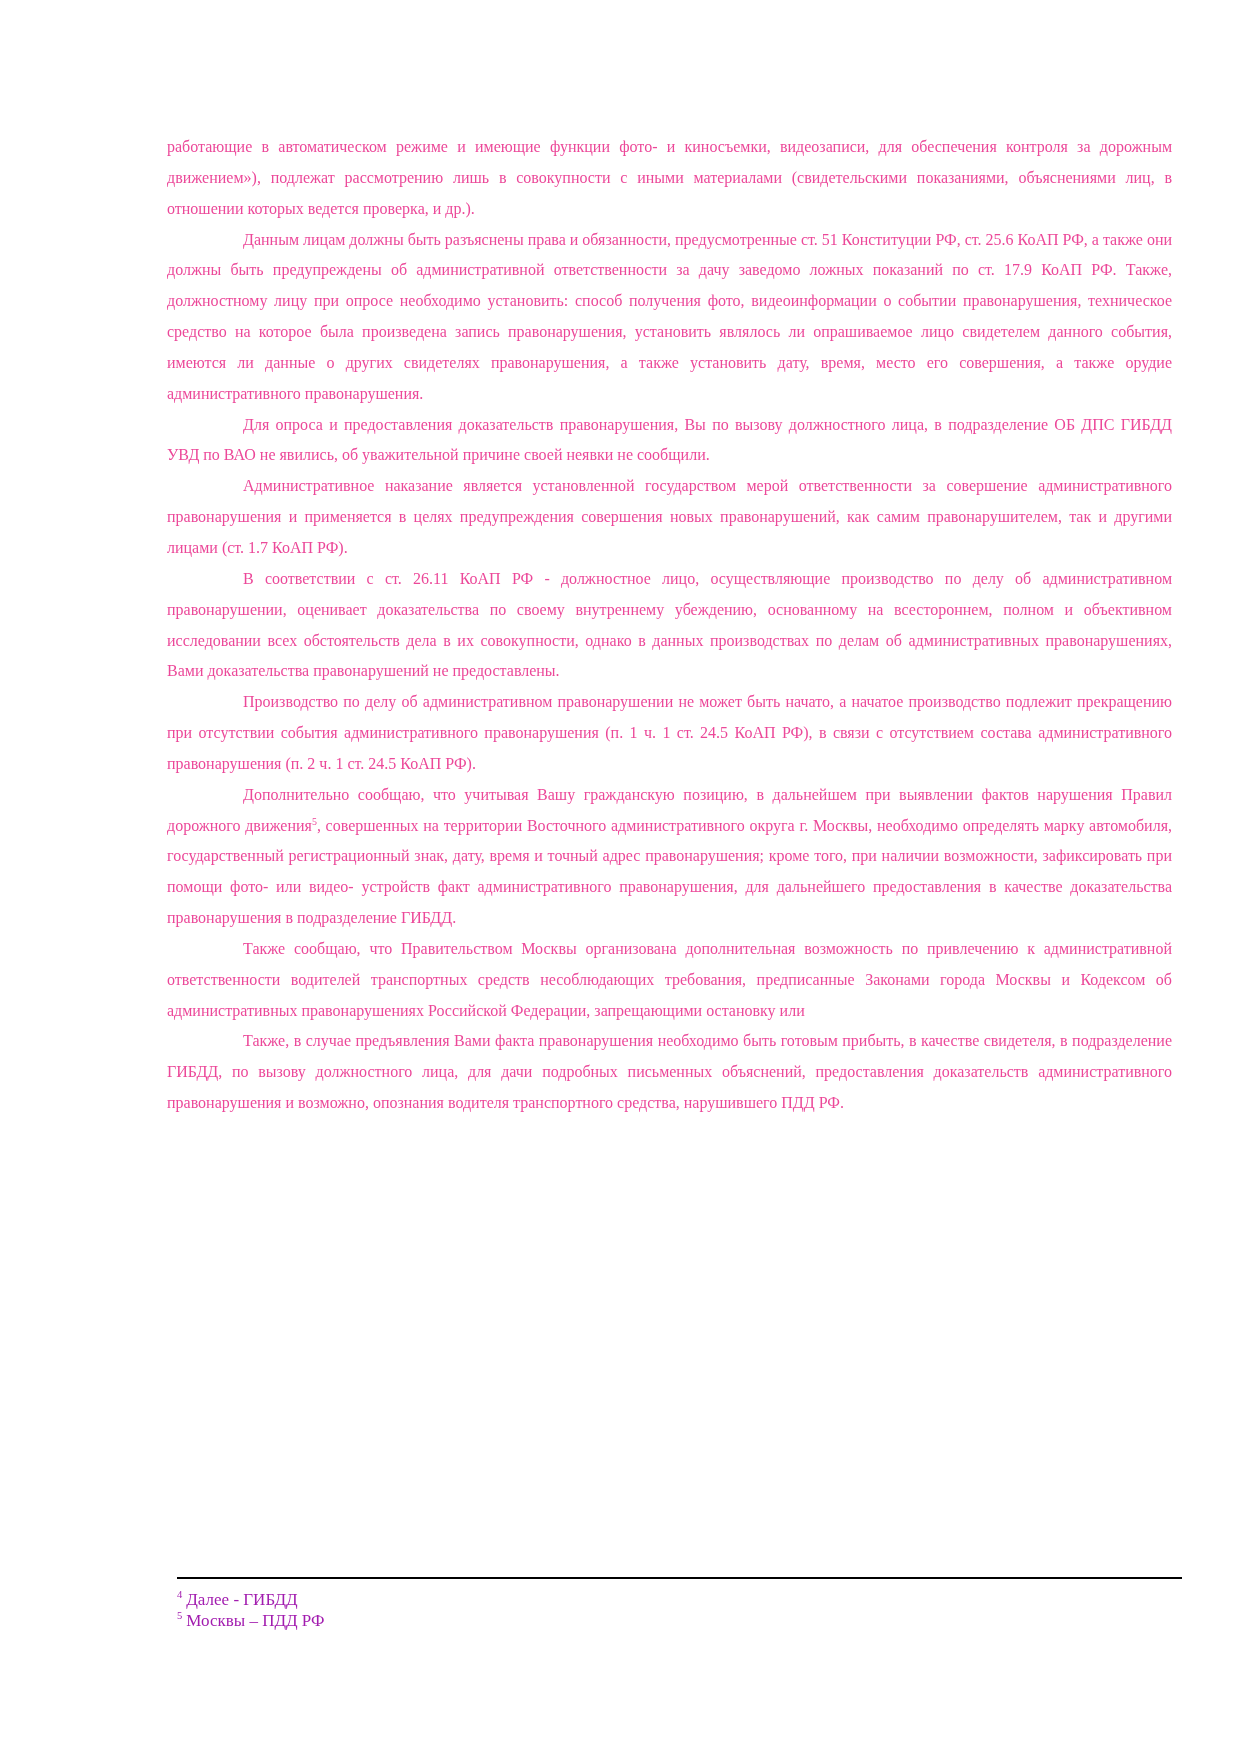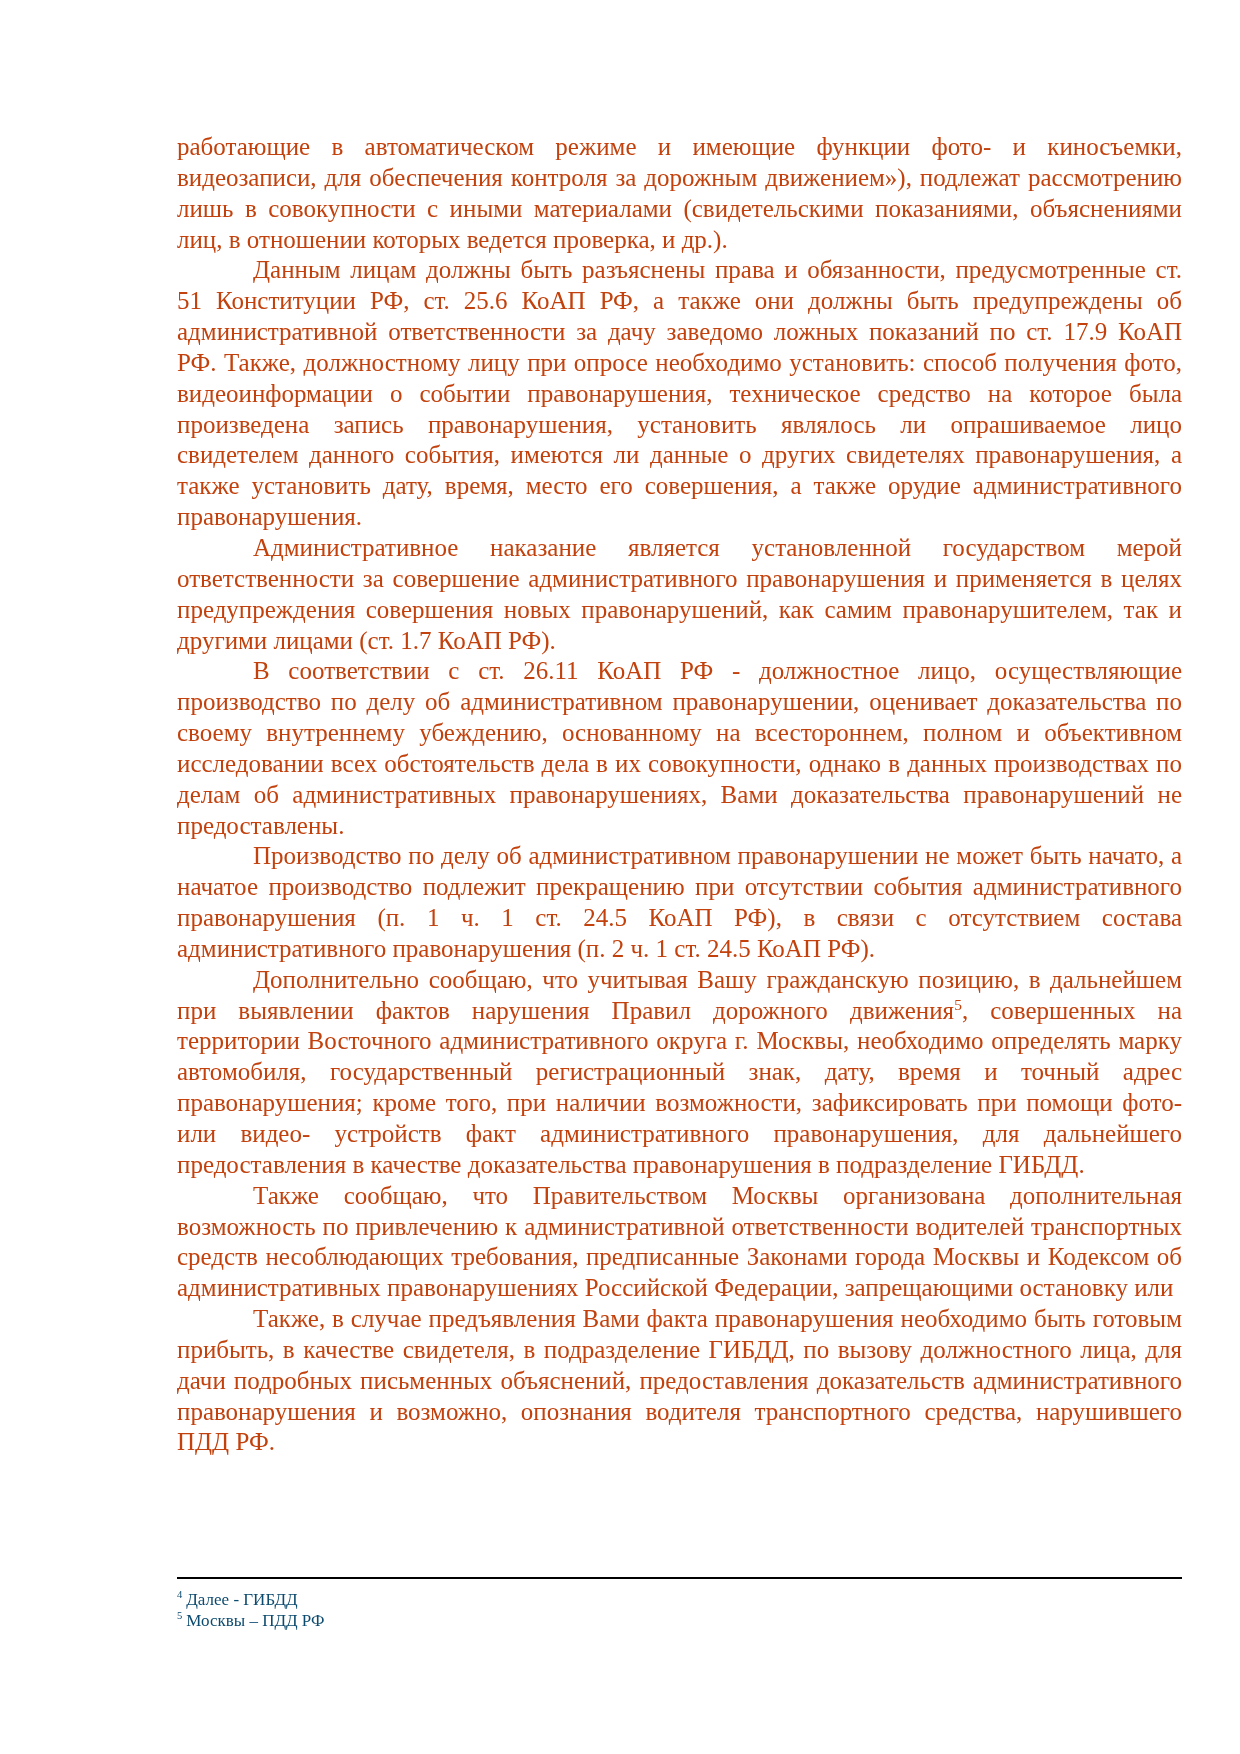--- a/index.html
+++ b/index.html
@@ -1,42 +1,43 @@
 <!DOCTYPE html>
 <html><head>
 <meta charset="utf-8">
 <style>
   html, body { margin: 0; padding: 0; background: #ffffff; }
   body { width: 1240px; height: 1754px; position: relative; overflow: hidden; }
   .page {
-    position: absolute; left: 177px; top: 132px; width: 1005px;
+    position: absolute; left: 167px; top: 132px; width: 1005px;
     font-family: "Liberation Serif", "DejaVu Serif", serif;
-    font-size: 25px; line-height: 30.85px; color: #c2410c;
+    font-size: 16px; line-height: 30.85px; color: #ec4899;
     text-align: justify;
   }
   .page p { margin: 0; text-indent: 0; }
   .page p.indent { text-indent: 76px; }
   .footnote-rule {
     position: absolute; left: 177px; top: 1577px; width: 1005px;
     height: 0; border-top: 2px solid #000;
   }
   .footnotes {
     position: absolute; left: 177px; top: 1589px; width: 1005px;
     font-family: "Liberation Serif", "DejaVu Serif", serif;
-    font-size: 17px; line-height: 21px; color: #0c4a6e;
+    font-size: 17px; line-height: 21px; color: #a21caf;
   }
   .footnotes sup, .page sup { font-size: 62%; vertical-align: super; line-height: 0; }
   .footnotes sup { margin-right: 4px; }
 </style>
 </head>
 <body>
 
 <div class="page">
   <p>работающие в автоматическом режиме и имеющие функции фото- и киносъемки, видеозаписи, для обеспечения контроля за дорожным движением»), подлежат рассмотрению лишь в совокупности с иными материалами (свидетельскими показаниями, объяснениями лиц, в отношении которых ведется проверка, и др.).</p>
   <p class="indent">Данным лицам должны быть разъяснены права и обязанности, предусмотренные ст. 51 Конституции РФ, ст. 25.6 КоАП РФ, а также они должны быть предупреждены об административной ответственности за дачу заведомо ложных показаний по ст. 17.9 КоАП РФ. Также, должностному лицу при опросе необходимо установить: способ получения фото, видеоинформации о событии правонарушения, техническое средство на которое была произведена запись правонарушения, установить являлось ли опрашиваемое лицо свидетелем данного события, имеются ли данные о других свидетелях правонарушения, а также установить дату, время, место его совершения, а также орудие административного правонарушения.</p>
+  <p class="indent">Для опроса и предоставления доказательств правонарушения, Вы по вызову должностного лица, в подразделение ОБ ДПС ГИБДД УВД по ВАО не явились, об уважительной причине своей неявки не сообщили.</p>
   <p class="indent">Административное наказание является установленной государством мерой ответственности за совершение административного правонарушения и применяется в целях предупреждения совершения новых правонарушений, как самим правонарушителем, так и другими лицами (ст. 1.7 КоАП РФ).</p>
   <p class="indent">В соответствии с ст. 26.11 КоАП РФ - должностное лицо, осуществляющие производство по делу об административном правонарушении, оценивает доказательства по своему внутреннему убеждению, основанному на всестороннем, полном и объективном исследовании всех обстоятельств дела в их совокупности, однако в данных производствах по делам об административных правонарушениях, Вами доказательства правонарушений не предоставлены.</p>
   <p class="indent">Производство по делу об административном правонарушении не может быть начато, а начатое производство подлежит прекращению при отсутствии события административного правонарушения (п. 1 ч. 1 ст. 24.5 КоАП РФ), в связи с отсутствием состава административного правонарушения (п. 2 ч. 1 ст. 24.5 КоАП РФ).</p>
   <p class="indent"><span>Дополнительно сообщаю, что учитывая Вашу гражданскую позицию, в дальнейшем при выявлении фактов нарушения Правил дорожного движения</span><sup>5</sup><span>, совершенных на территории Восточного административного округа г. Москвы, необходимо определять марку автомобиля, государственный регистрационный знак, дату, время и точный адрес правонарушения; кроме того, при наличии возможности, зафиксировать при помощи фото- или видео- устройств факт административного правонарушения, для дальнейшего предоставления в качестве доказательства правонарушения в подразделение ГИБДД.</span></p>
   <p class="indent">Также сообщаю, что Правительством Москвы организована дополнительная возможность по привлечению к административной ответственности водителей транспортных средств несоблюдающих требования, предписанные Законами города Москвы и Кодексом об административных правонарушениях Российской Федерации, запрещающими остановку или</p>
   <p class="indent">Также, в случае предъявления Вами факта правонарушения необходимо быть готовым прибыть, в качестве свидетеля, в подразделение ГИБДД, по вызову должностного лица, для дачи подробных письменных объяснений, предоставления доказательств административного правонарушения и возможно, опознания водителя транспортного средства, нарушившего ПДД РФ.</p>
 </div>
 
 <div class="footnote-rule"></div>
 

